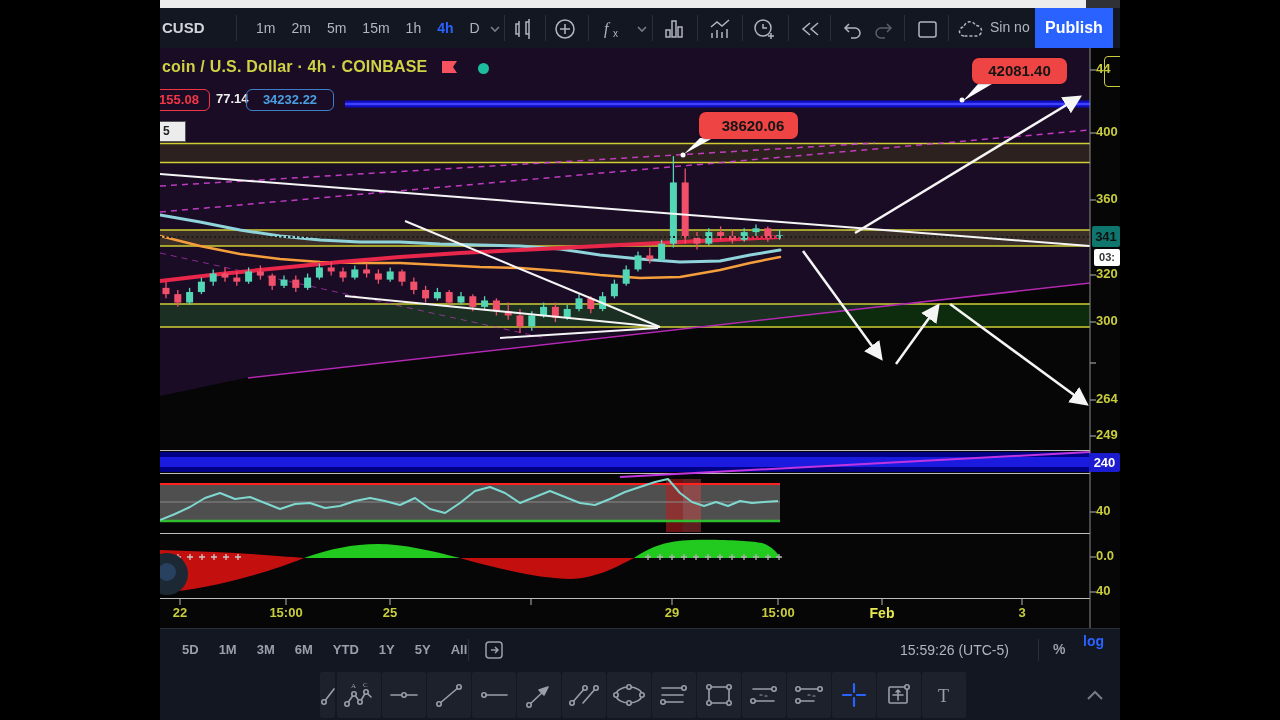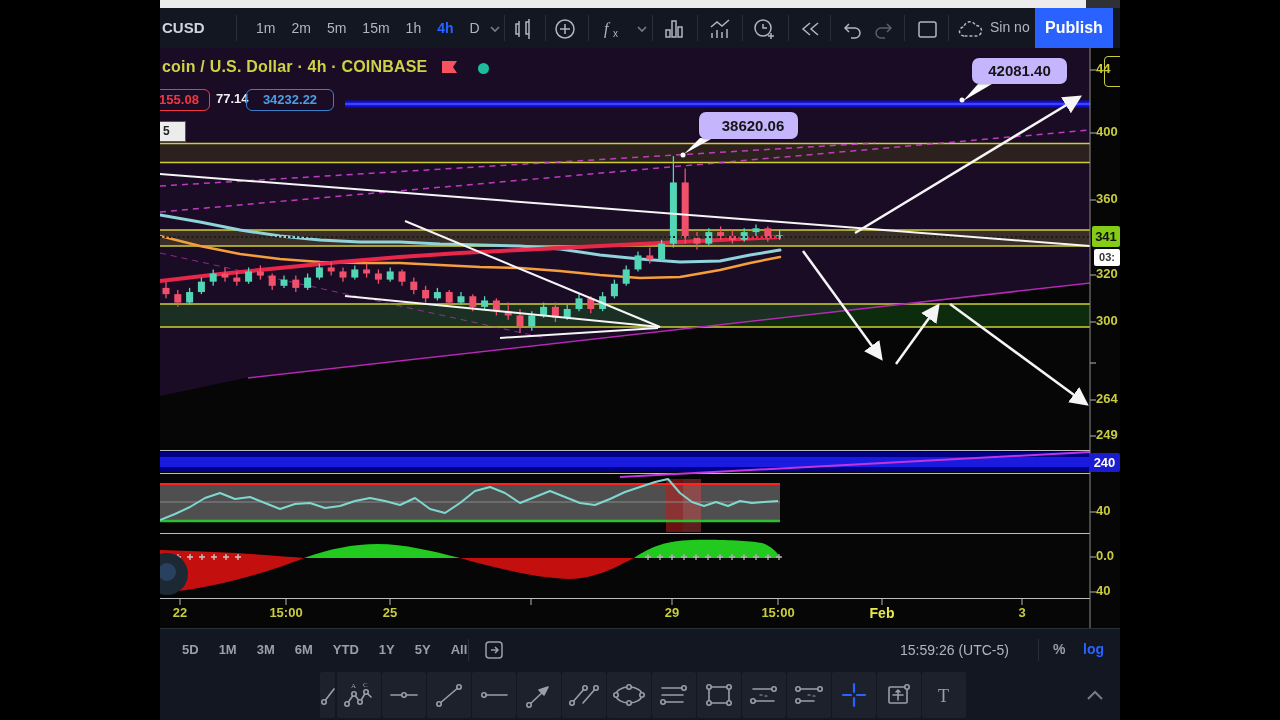--- a/index.html
+++ b/index.html
@@ -24,41 +24,41 @@
   .sym-title{position:absolute;left:2px;top:10px;color:#ced243;font-size:16px;font-weight:bold;letter-spacing:.2px;cursor:pointer;}
   .flag{position:absolute;left:281px;top:12px;width:18px;height:16px;cursor:pointer;}
   .status-dot{position:absolute;left:318px;top:15px;width:11px;height:11px;border-radius:50%;background:#1dbd9d;cursor:pointer;}
   .px-box{position:absolute;top:41px;height:20px;border-radius:6px;font-size:13px;font-weight:bold;
     line-height:20px;text-align:center;border:1.5px solid;}
   .px-red{left:-12px;width:60px;color:#f23645;border-color:#f23645;}
   .px-mid{position:absolute;left:56px;top:43px;color:#eee;font-size:13px;font-weight:bold;}
   .px-blue{left:86px;width:86px;color:#4a9fe3;border-color:#3c7ec8;}
   .mini-box{position:absolute;left:-5px;top:73px;width:22px;height:19px;background:#ececec;border:1px solid #555;
     color:#222;font-size:12px;font-weight:bold;line-height:19px;padding-left:7px;}
-  .callout{position:absolute;background:#c4b5fd;border-radius:7px;color:#151515;font-size:15px;font-weight:bold;
+  .callout{position:absolute;background:#ef4444;border-radius:7px;color:#151515;font-size:15px;font-weight:bold;
     text-align:center;box-shadow:0 0 2px #0008;}
   .c1{left:812px;top:10px;width:95px;height:26px;line-height:26px;}
   .c2{left:539px;top:64px;width:90px;height:27px;line-height:27px;padding-left:9px;}
   .pl{position:absolute;left:936px;width:26px;color:#c9cd3d;font-size:13px;font-weight:bold;}
   .tag{position:absolute;text-align:center;font-weight:bold;border-radius:2px;}
-  .tag-price{left:932px;top:178px;width:28px;height:21px;background:#84cc16;color:#111;font-size:13px;line-height:21px;}
+  .tag-price{left:932px;top:178px;width:28px;height:21px;background:#0f766e;color:#111;font-size:13px;line-height:21px;}
   .tag-count{left:934px;top:201px;width:26px;height:17px;background:#fff;color:#333;font-size:11px;line-height:17px;}
   .tag-blue{left:929px;top:405px;width:31px;height:19px;background:#1b1bd0;color:#fff;font-size:13px;line-height:19px;}
   .ybox{position:absolute;left:944px;top:8px;width:20px;height:29px;border:1.5px solid #c9cd3d;border-radius:4px;}
   .tl{position:absolute;top:557px;transform:translateX(-50%);color:#c9cd3d;font-size:13px;font-weight:bold;}
   .tl.bold{color:#e8e84f;font-size:14px;}
   .badge{position:absolute;left:-14px;top:505px;width:42px;height:42px;border-radius:50%;background:#1d2835;}
   .badge i{position:absolute;left:12px;top:10px;width:18px;height:18px;border-radius:50%;background:#27415e;}
   .bottom-bar{position:absolute;left:0;top:628px;width:960px;height:42px;background:#131722;border-top:1px solid #2a2e39;}
   .range-row{position:absolute;left:12px;top:0;height:42px;display:flex;align-items:center;}
   .rg{color:#9b9fab;font-size:13px;font-weight:bold;padding:0 10px;line-height:42px;cursor:pointer;}
   .sep2{position:absolute;top:10px;width:1px;height:22px;background:#2a2e39;}
   .clock{position:absolute;left:740px;top:13px;color:#b2b5be;font-size:14px;}
   .pct{position:absolute;left:893px;top:12px;color:#9b9fab;font-size:14px;font-weight:bold;cursor:pointer;}
-  .log{position:absolute;left:923px;top:12px;color:#2962ff;font-size:14px;font-weight:bold;cursor:pointer;}
+  .log{position:absolute;left:923px;top:4px;color:#2962ff;font-size:14px;font-weight:bold;cursor:pointer;}
   .tools{position:absolute;left:0;top:670px;width:960px;height:50px;background:#131722;}
   .tb{position:absolute;top:2px;width:44px;height:46px;background:#1c212b;border-radius:2px;cursor:pointer;
     display:flex;align-items:center;justify-content:center;}
   .tb svg{stroke:#9b9fab;fill:none;stroke-width:1.6;stroke-linecap:round;stroke-linejoin:round;}
   .tb svg circle{fill:#1c212b;}
   .tb text{fill:#9b9fab;stroke:none;font-family:"Liberation Serif",serif;}
   .chev-up{position:absolute;left:922px;top:12px;width:26px;height:26px;cursor:pointer;}
 </style>
 </head>
 <body>

